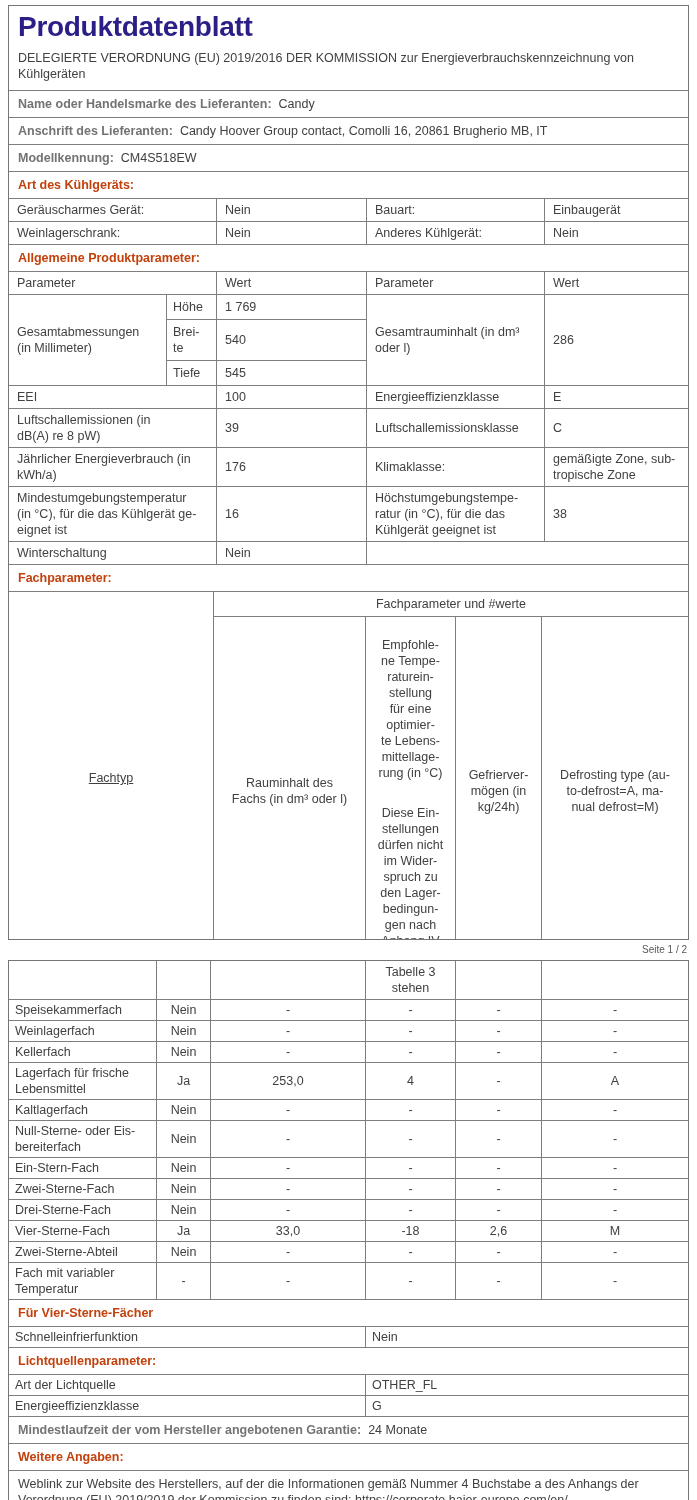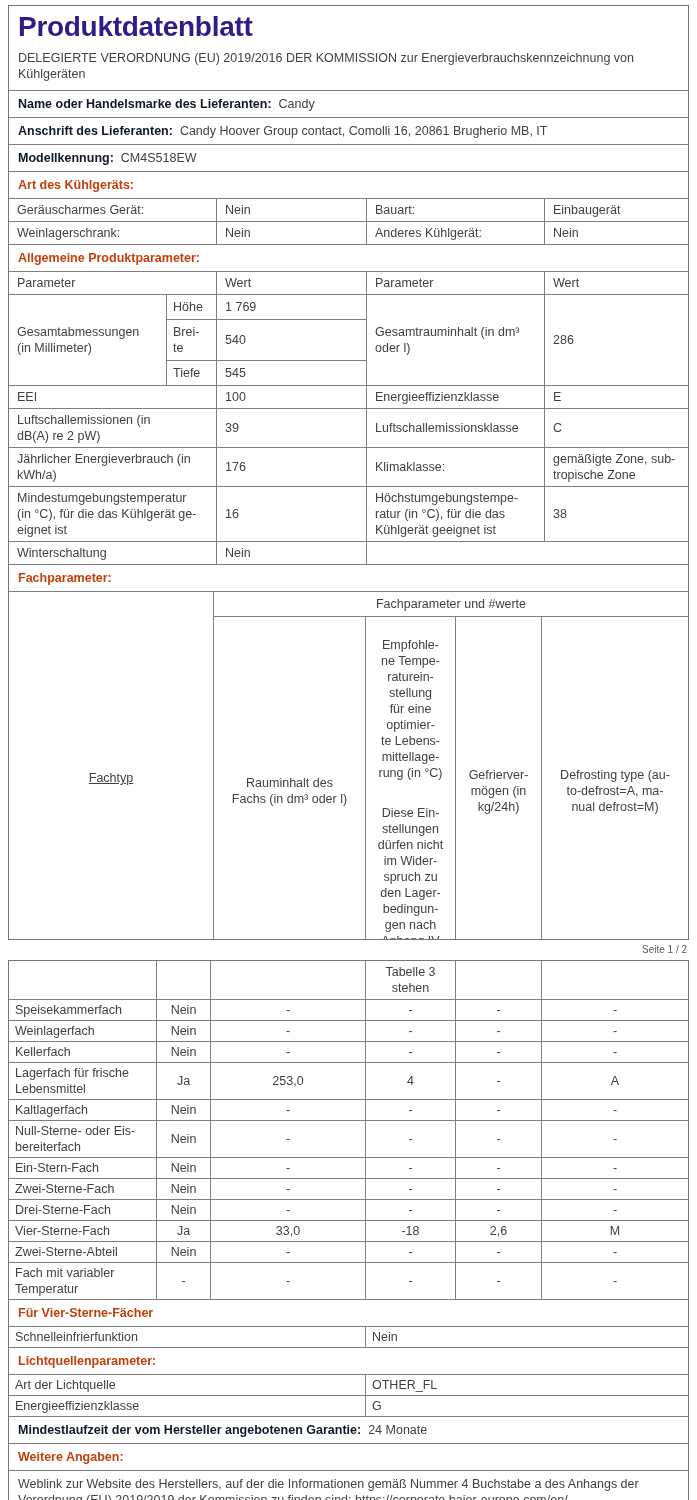--- a/index.html
+++ b/index.html
@@ -16,21 +16,21 @@
 
   .sec { border-top: 1px solid #7e7e7e; padding: 5px 9px; }
   .sec.first { border-top: none; }
 
   .title {
     color: #2b1e86; font-size: 28px; font-weight: bold;
     margin: 1px 0 7px 0; letter-spacing: -0.3px; line-height: 1.1;
   }
   .subtitle { margin: 0 0 3px 0; white-space: pre-line; }
 
-  .kv-label { font-weight: bold; color: #0f172a; }
+  .kv-label { font-weight: bold; color: #737373; }
   .kv-value { margin-left: 7px; }
 
   .grid { display: grid; }
   .g4 { grid-template-columns: 207px 150px 178px 1fr; }
   .g3w { grid-template-columns: 207px 150px 1fr; }
   .g6 { grid-template-columns: 147px 54px 155px 90px 86px 1fr; }
   .g2 { grid-template-columns: 356px 1fr; }
   .trow { border-top: 1px solid #7e7e7e; }
 
   .cell {
@@ -148,21 +148,21 @@
     </div>
 
     <div class="grid g4 trow">
       <div class="cell">EEI</div>
       <div class="cell">100</div>
       <div class="cell">Energieeffizienzklasse</div>
       <div class="cell">E</div>
     </div>
     <div class="grid g4 trow">
       <div class="cell">Luftschallemissionen (in
-dB(A) re 2 pW)</div>
+dB(A) re 8 pW)</div>
       <div class="cell">39</div>
       <div class="cell">Luftschallemissionsklasse</div>
       <div class="cell">C</div>
     </div>
     <div class="grid g4 trow">
       <div class="cell">Jährlicher Energieverbrauch (in
 kWh/a)</div>
       <div class="cell">176</div>
       <div class="cell">Klimaklasse:</div>
       <div class="cell">gemäßigte Zone, sub-

